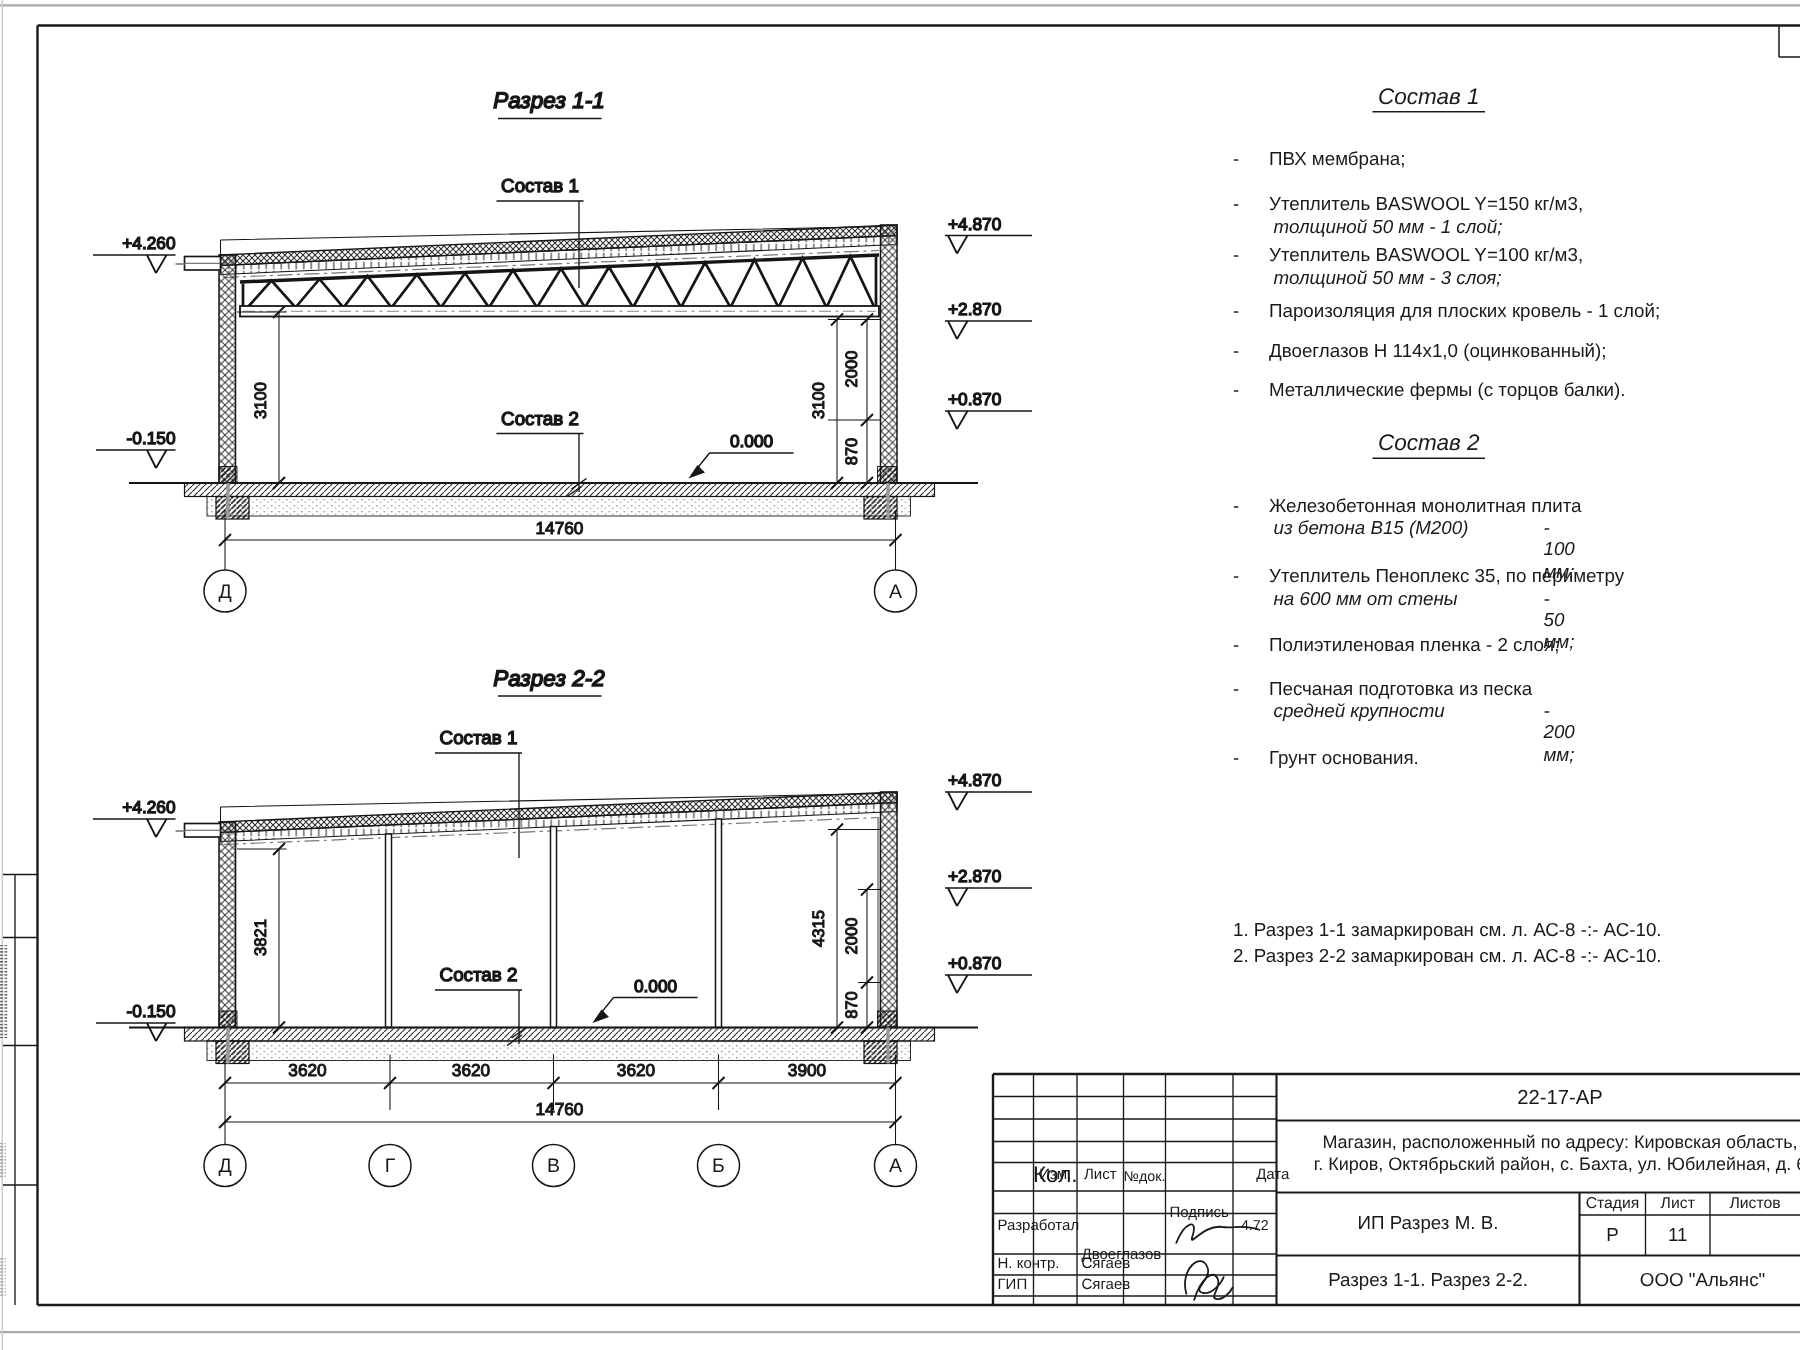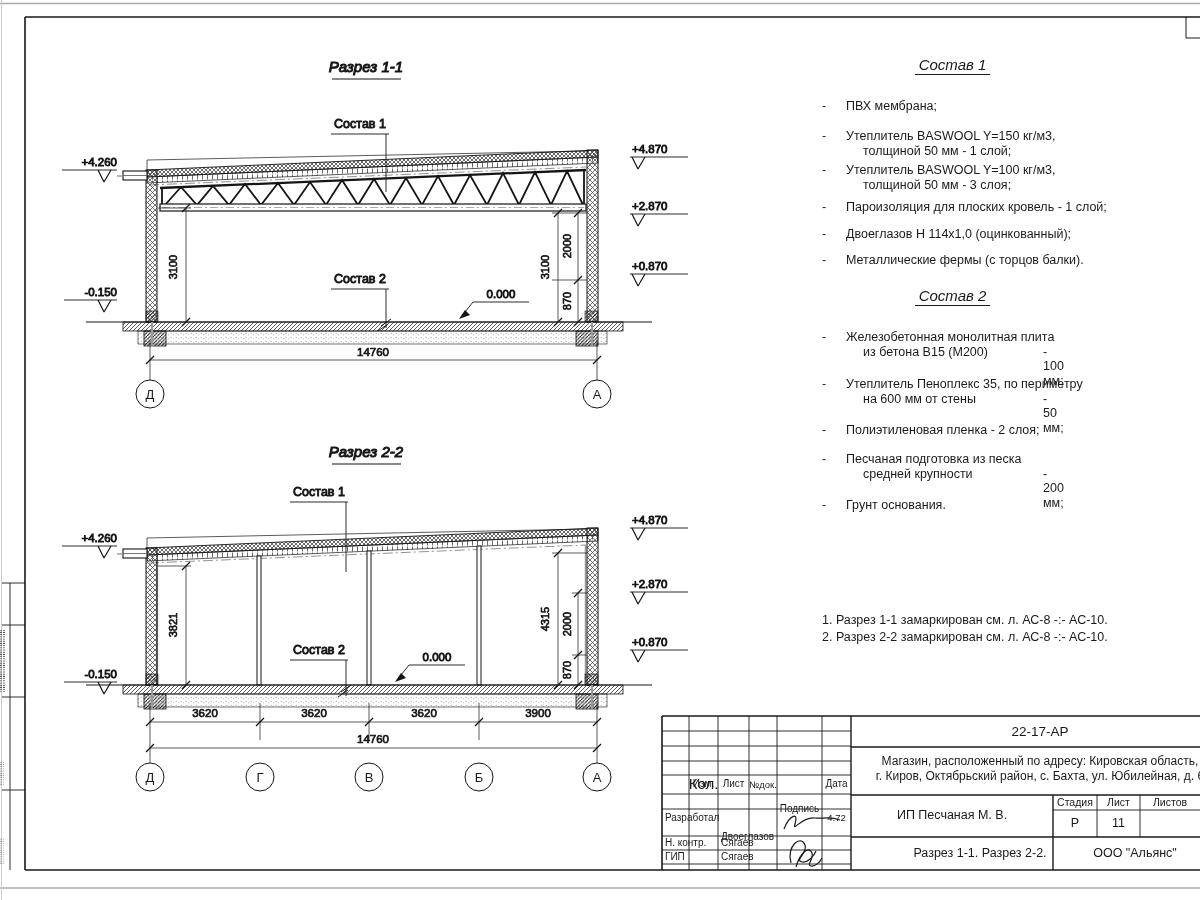--- a/index.html
+++ b/index.html
@@ -6,21 +6,21 @@
   body{width:1200px;height:900px;position:relative;overflow:hidden;
        font-family:"Liberation Sans",sans-serif;color:#1a1a1a;}
   svg{position:absolute;left:0;top:0;}
   svg text{font-family:"Liberation Sans",sans-serif;fill:#1a1a1a;}
   .t{position:absolute;color:#1a1a1a;white-space:nowrap;}
   .c{text-align:center;}
   .hdr{font-size:15px;font-style:italic;}
   .hdr span{border-bottom:1.3px solid #1a1a1a;padding:0 4px 1px 4px;}
   .li{position:absolute;display:flex;gap:16px;font-size:12.5px;line-height:14.5px;}
   .li .dash{width:8px;flex:0 0 auto;}
-  .li .l2{margin-left:17px;position:relative;}
+  .li .l2{margin-left:3px;position:relative;font-style:italic;}
   .li .val{position:absolute;left:180px;top:0;}
   .tb{position:absolute;display:flex;align-items:center;justify-content:center;
       font-size:11px;line-height:1.25;text-align:center;}
   .tbl{justify-content:flex-start;text-align:left;}
   .note{font-size:12.5px;line-height:16.5px;}
 </style>
 </head>
 <body>
 
 <svg width="1200" height="900" viewBox="0 0 1200 900">
@@ -334,30 +334,30 @@
 <div class="tb" style="left:880px;top:719px;width:320px;height:26px;font-size:13.5px;">22-17-АР</div>
 <div class="tb" style="left:862px;top:749px;width:356px;height:44px;font-size:12px;display:block;padding-top:5px;">
   <div>Магазин, расположенный по адресу: Кировская область,</div>
   <div>г. Киров, Октябрьский район, с. Бахта, ул. Юбилейная, д. 6</div>
 </div>
 <div class="tb" style="left:662px;top:775px;width:27px;height:19px;font-size:10px;padding-left:28px;">Изм.</div>
 <div class="tb" style="left:689px;top:775px;width:29px;height:19px;font-size:15px;">Кол.</div>
 <div class="tb" style="left:718px;top:775px;width:31px;height:19px;font-size:10px;">Лист</div>
 <div class="tb" style="left:749px;top:775px;width:28px;height:19px;font-size:9.5px;">№док.</div>
 <div class="tb" style="left:777px;top:775px;width:45px;height:19px;font-size:10px;margin-top:25px;">Подпись</div>
-<div class="tb" style="left:822px;top:775px;width:29px;height:19px;font-size:10px;">Дата</div>
+<div class="tb" style="left:822px;top:775px;width:29px;height:19px;font-size:10px;padding-left:12px;">Дата</div>
 
 <div class="tb tbl" style="left:665px;top:810px;width:55px;height:16px;font-size:10px;">Разработал</div>
 <div class="tb tbl" style="left:721px;top:829px;width:56px;height:16px;font-size:10px;">Двоеглазов</div>
 <div class="tb" style="left:822px;top:810px;width:29px;height:16px;font-size:9.5px;">4.72</div>
 <div class="tb tbl" style="left:665px;top:837px;width:55px;height:13px;font-size:10px;">Н. контр.</div>
 <div class="tb tbl" style="left:721px;top:837px;width:56px;height:13px;font-size:10px;">Сягаев</div>
 <div class="tb tbl" style="left:665px;top:851px;width:55px;height:13px;font-size:10px;">ГИП</div>
 <div class="tb tbl" style="left:721px;top:851px;width:56px;height:13px;font-size:10px;">Сягаев</div>
 
-<div class="tb" style="left:851px;top:795px;width:202px;height:42px;font-size:12.5px;">ИП Песчаная М. В.</div>
+<div class="tb" style="left:851px;top:795px;width:202px;height:42px;font-size:12.5px;">ИП Разрез М. В.</div>
 <div class="tb" style="left:1053px;top:795px;width:44px;height:15px;font-size:10.5px;">Стадия</div>
 <div class="tb" style="left:1097px;top:795px;width:43px;height:15px;font-size:10.5px;">Лист</div>
 <div class="tb" style="left:1140px;top:795px;width:60px;height:15px;font-size:10.5px;">Листов</div>
 <div class="tb" style="left:1053px;top:810px;width:44px;height:27px;font-size:12.5px;">Р</div>
 <div class="tb" style="left:1097px;top:810px;width:43px;height:27px;font-size:12.5px;">11</div>
-<div class="tb" style="left:851px;top:837px;width:202px;height:33px;font-size:12.5px;padding-left:28px;">Разрез 1-1. Разрез 2-2.</div>
+<div class="tb" style="left:851px;top:837px;width:202px;height:33px;font-size:12.5px;">Разрез 1-1. Разрез 2-2.</div>
 <div class="tb" style="left:1053px;top:837px;width:164px;height:33px;font-size:12.5px;">ООО "Альянс"</div>
 
 </body></html>

